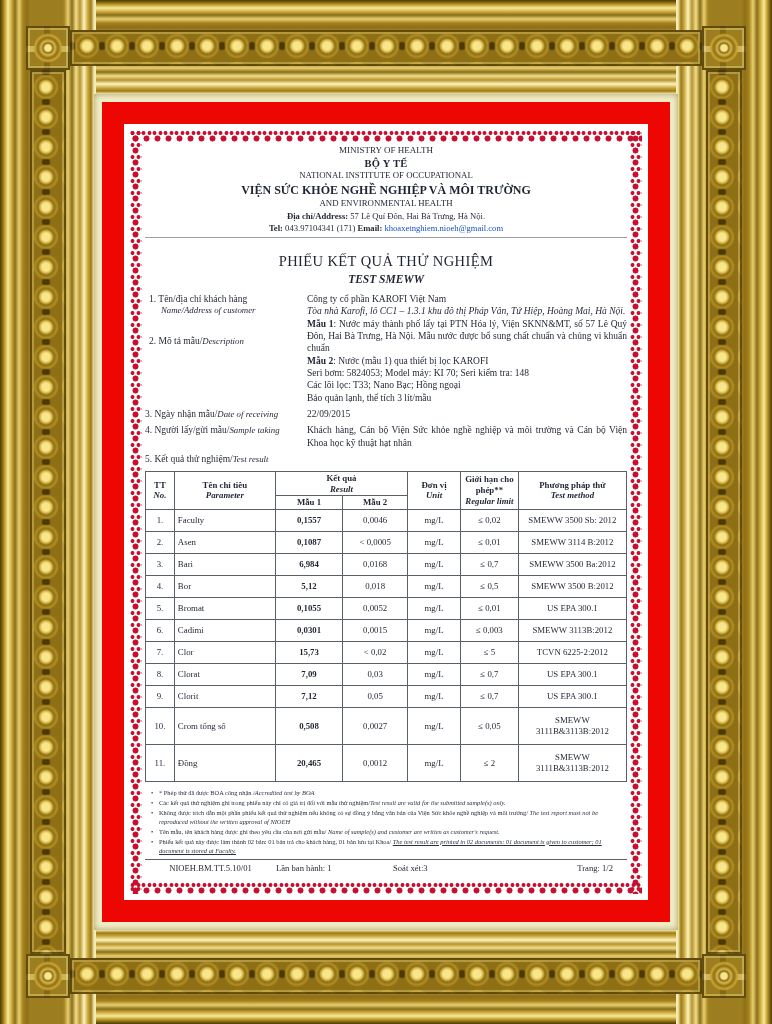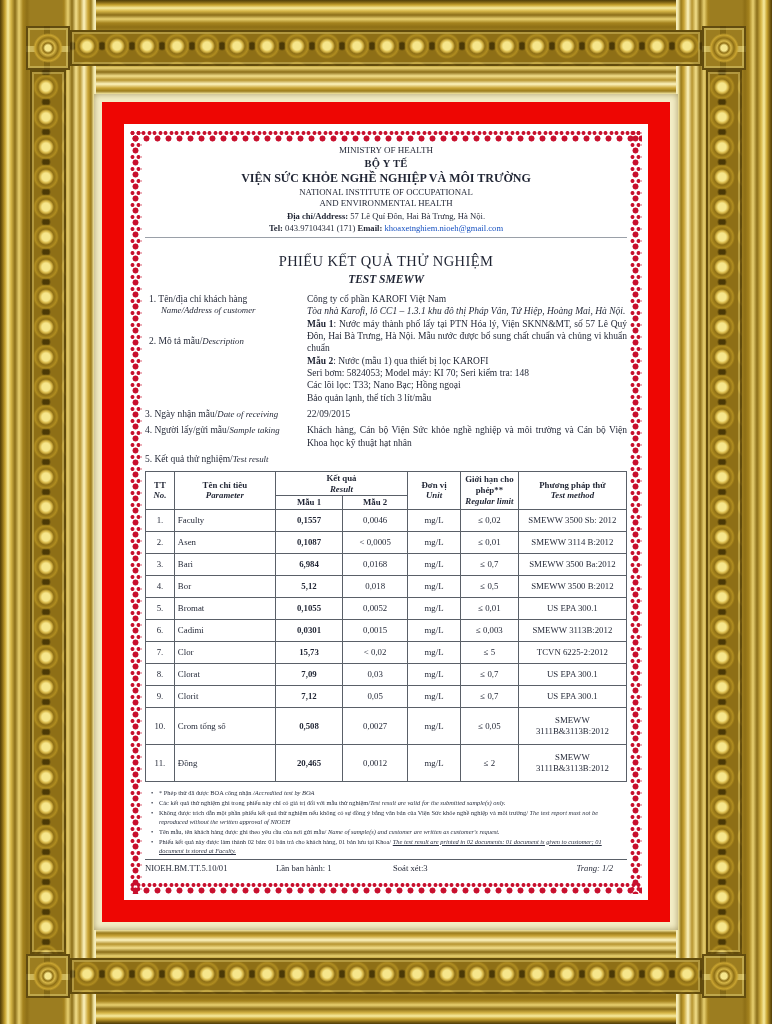--- a/index.html
+++ b/index.html
@@ -107,22 +107,22 @@
   tr.tall td{height:34px;}
 
   
   .footnotes{margin-top:6px;font-size:6.4px;line-height:1.5;color:#2a3040;}
   .fn{display:flex;}
   .fn .bullet{width:14px;text-align:center;flex:0 0 14px;}
   .fn .en{font-style:italic;}
   .fn:last-child .en{text-decoration:underline;}
   .meta{display:flex;border-top:1px solid #5a6068;margin-top:3px;padding-top:3px;
     font-size:8.6px;}
-  .meta .m1{width:28%;} .meta .m2{width:25%;} .meta .m3{width:27%;}
-  .meta .m4{width:20%;text-align:right;padding-right:14px;font-style:italic;}
+  .meta .m1{width:28%;text-align:center;} .meta .m2{width:25%;} .meta .m3{width:27%;}
+  .meta .m4{width:20%;text-align:right;padding-right:14px;}
 </style>
 </head>
 <body>
 
 <div class="scene">
 
   <div class="gf gf-top gf-grad-v"></div>
   <div class="gf gf-bottom gf-grad-v"></div>
   <div class="gf gf-left gf-grad-h"></div>
   <div class="gf gf-right gf-grad-h"></div>
@@ -140,22 +140,22 @@
   <div class="whiteinner"></div>
   <div class="orn orn-top"></div>
   <div class="orn orn-bottom"></div>
   <div class="orn orn-left"></div>
   <div class="orn orn-right"></div>
 
   <div class="page">
 
     <div class="center hdr-en1">MINISTRY OF HEALTH</div>
     <div class="center hdr-vi1">BỘ Y TẾ</div>
+    <div class="center hdr-en2">NATIONAL INSTITUTE OF OCCUPATIONAL</div>
     <div class="center hdr-vi2">VIỆN SỨC KHỎE NGHỀ NGHIỆP VÀ MÔI TRƯỜNG</div>
-    <div class="center hdr-en2">NATIONAL INSTITUTE OF OCCUPATIONAL</div>
     <div class="center hdr-en2">AND ENVIRONMENTAL HEALTH</div>
     <div class="center hdr-addr">
       <b>Địa chỉ/Address:</b>
       <span>57 Lê Quí Đôn, Hai Bà Trưng, Hà Nội.</span>
     </div>
     <div class="center hdr-addr">
       <b>Tel:</b>
       <span>043.97104341 (171)</span>
       <b>Email:</b>
       <span class="email">khoaxetnghiem.nioeh@gmail.com</span>

